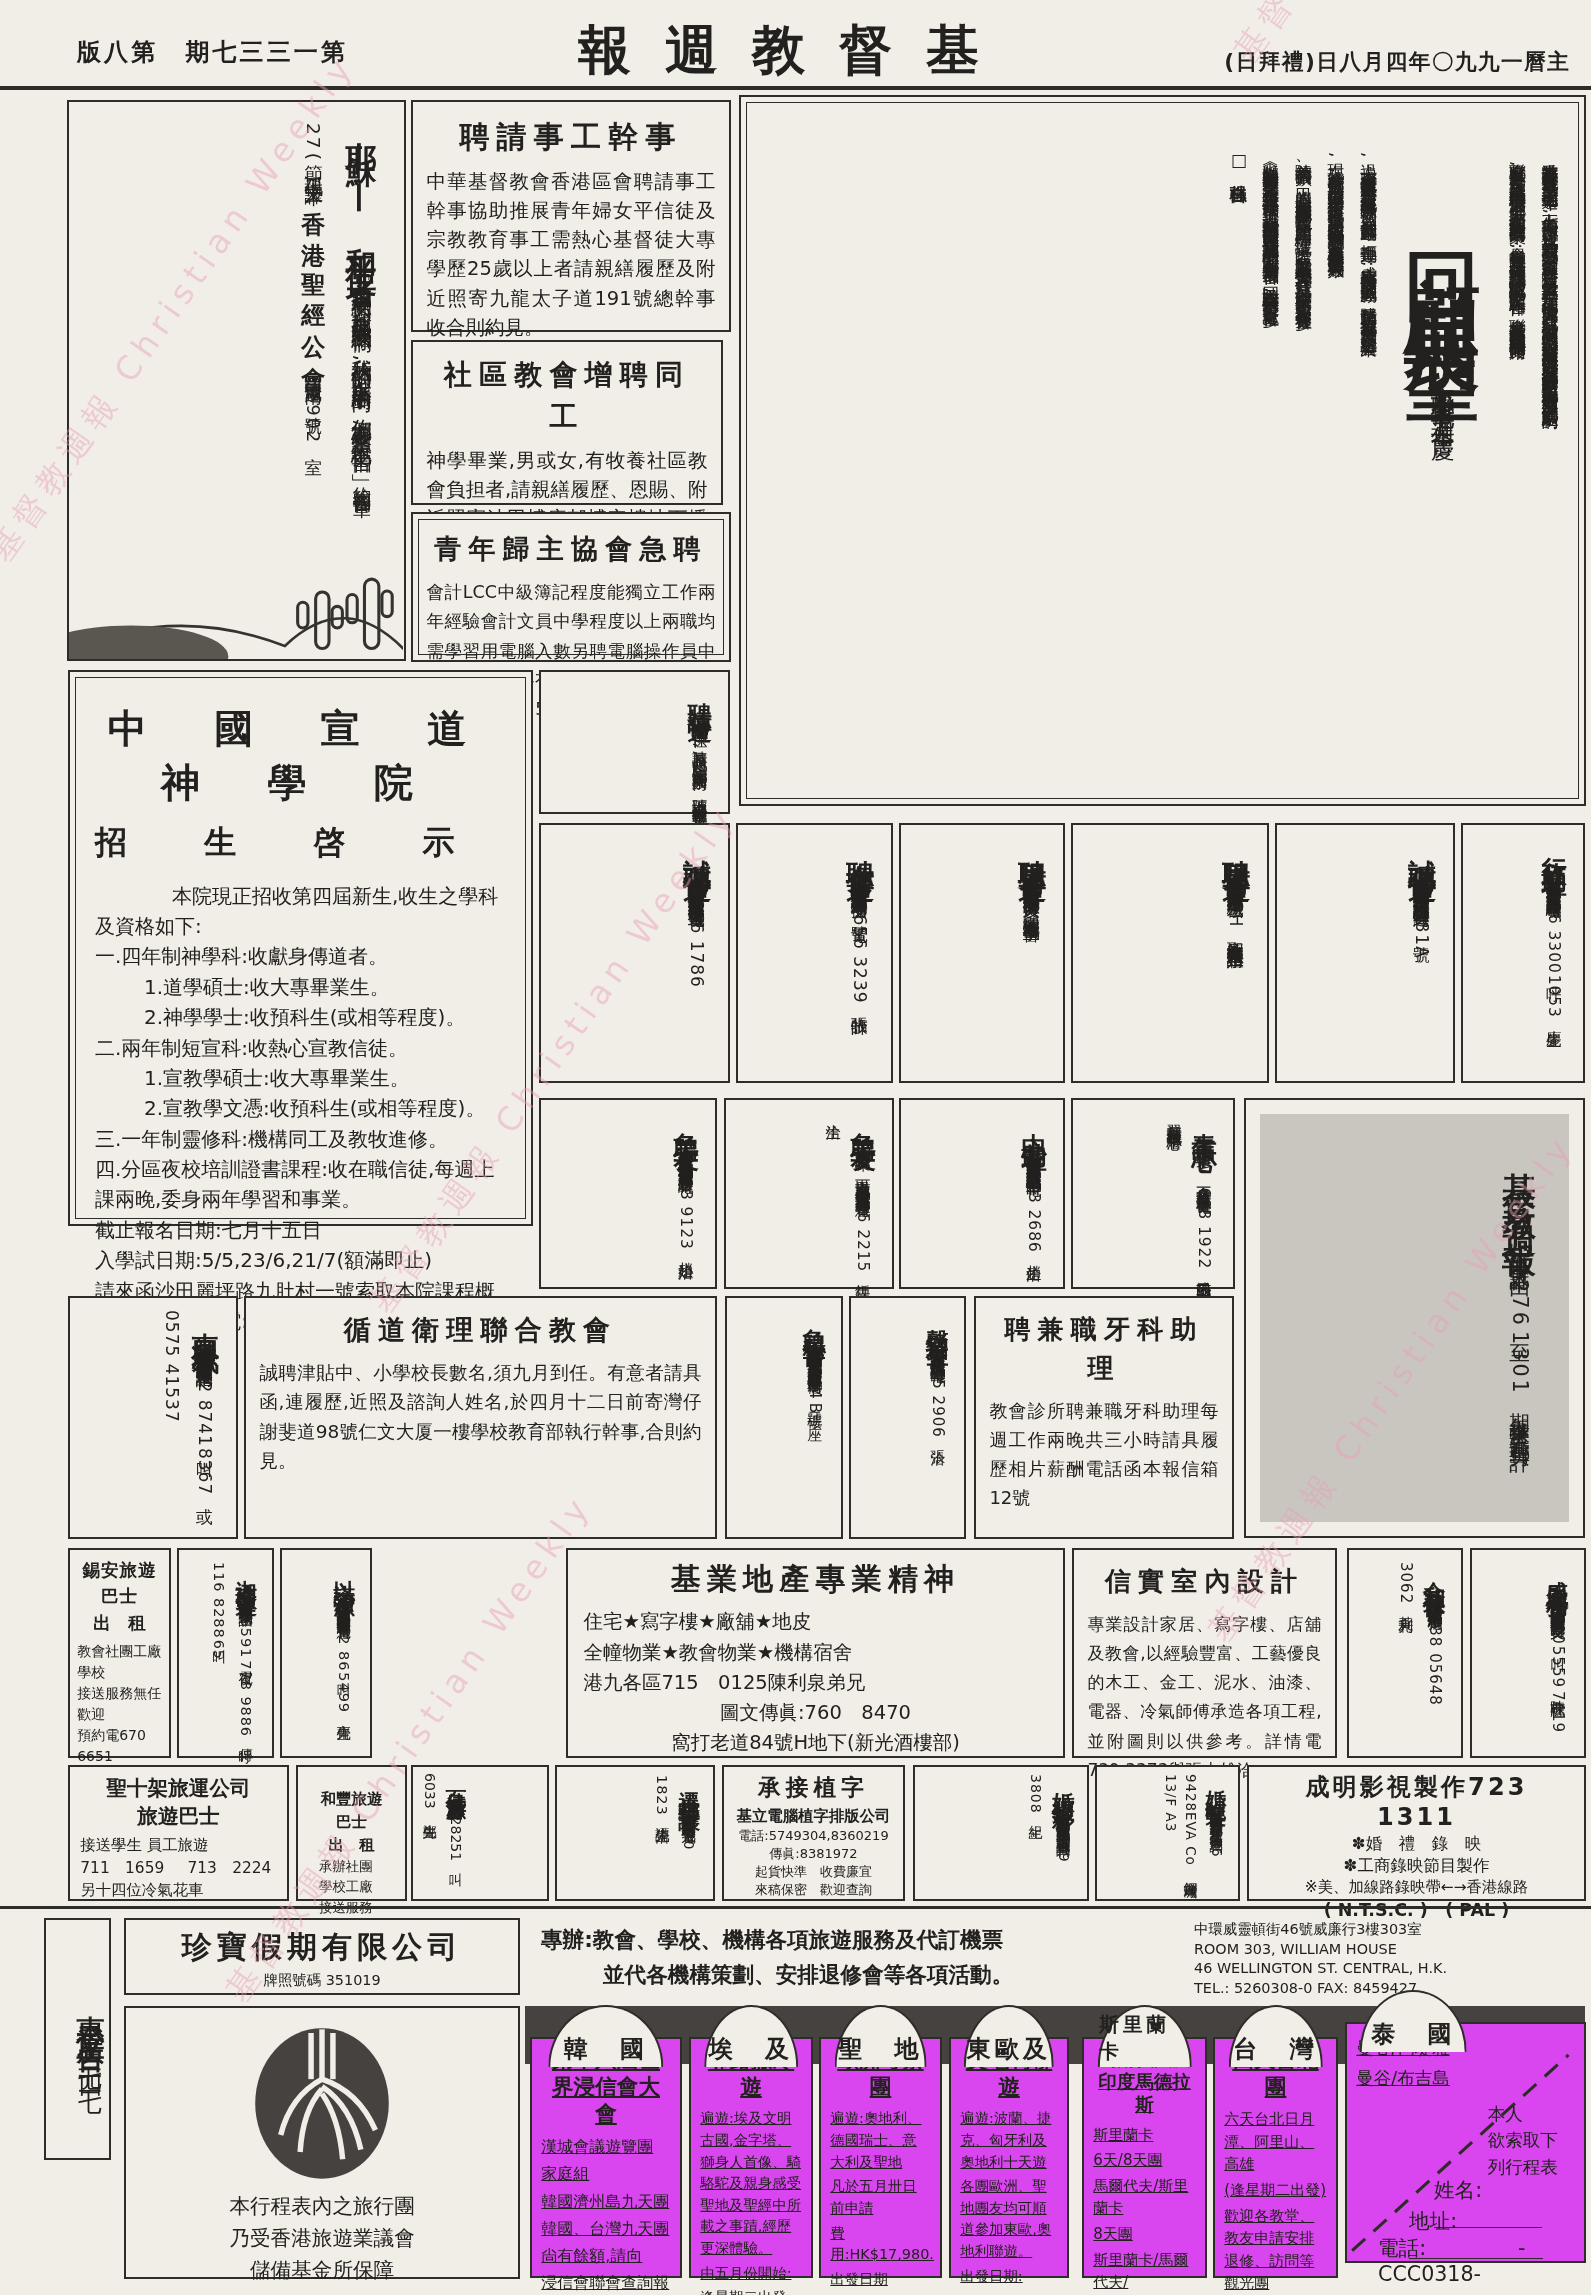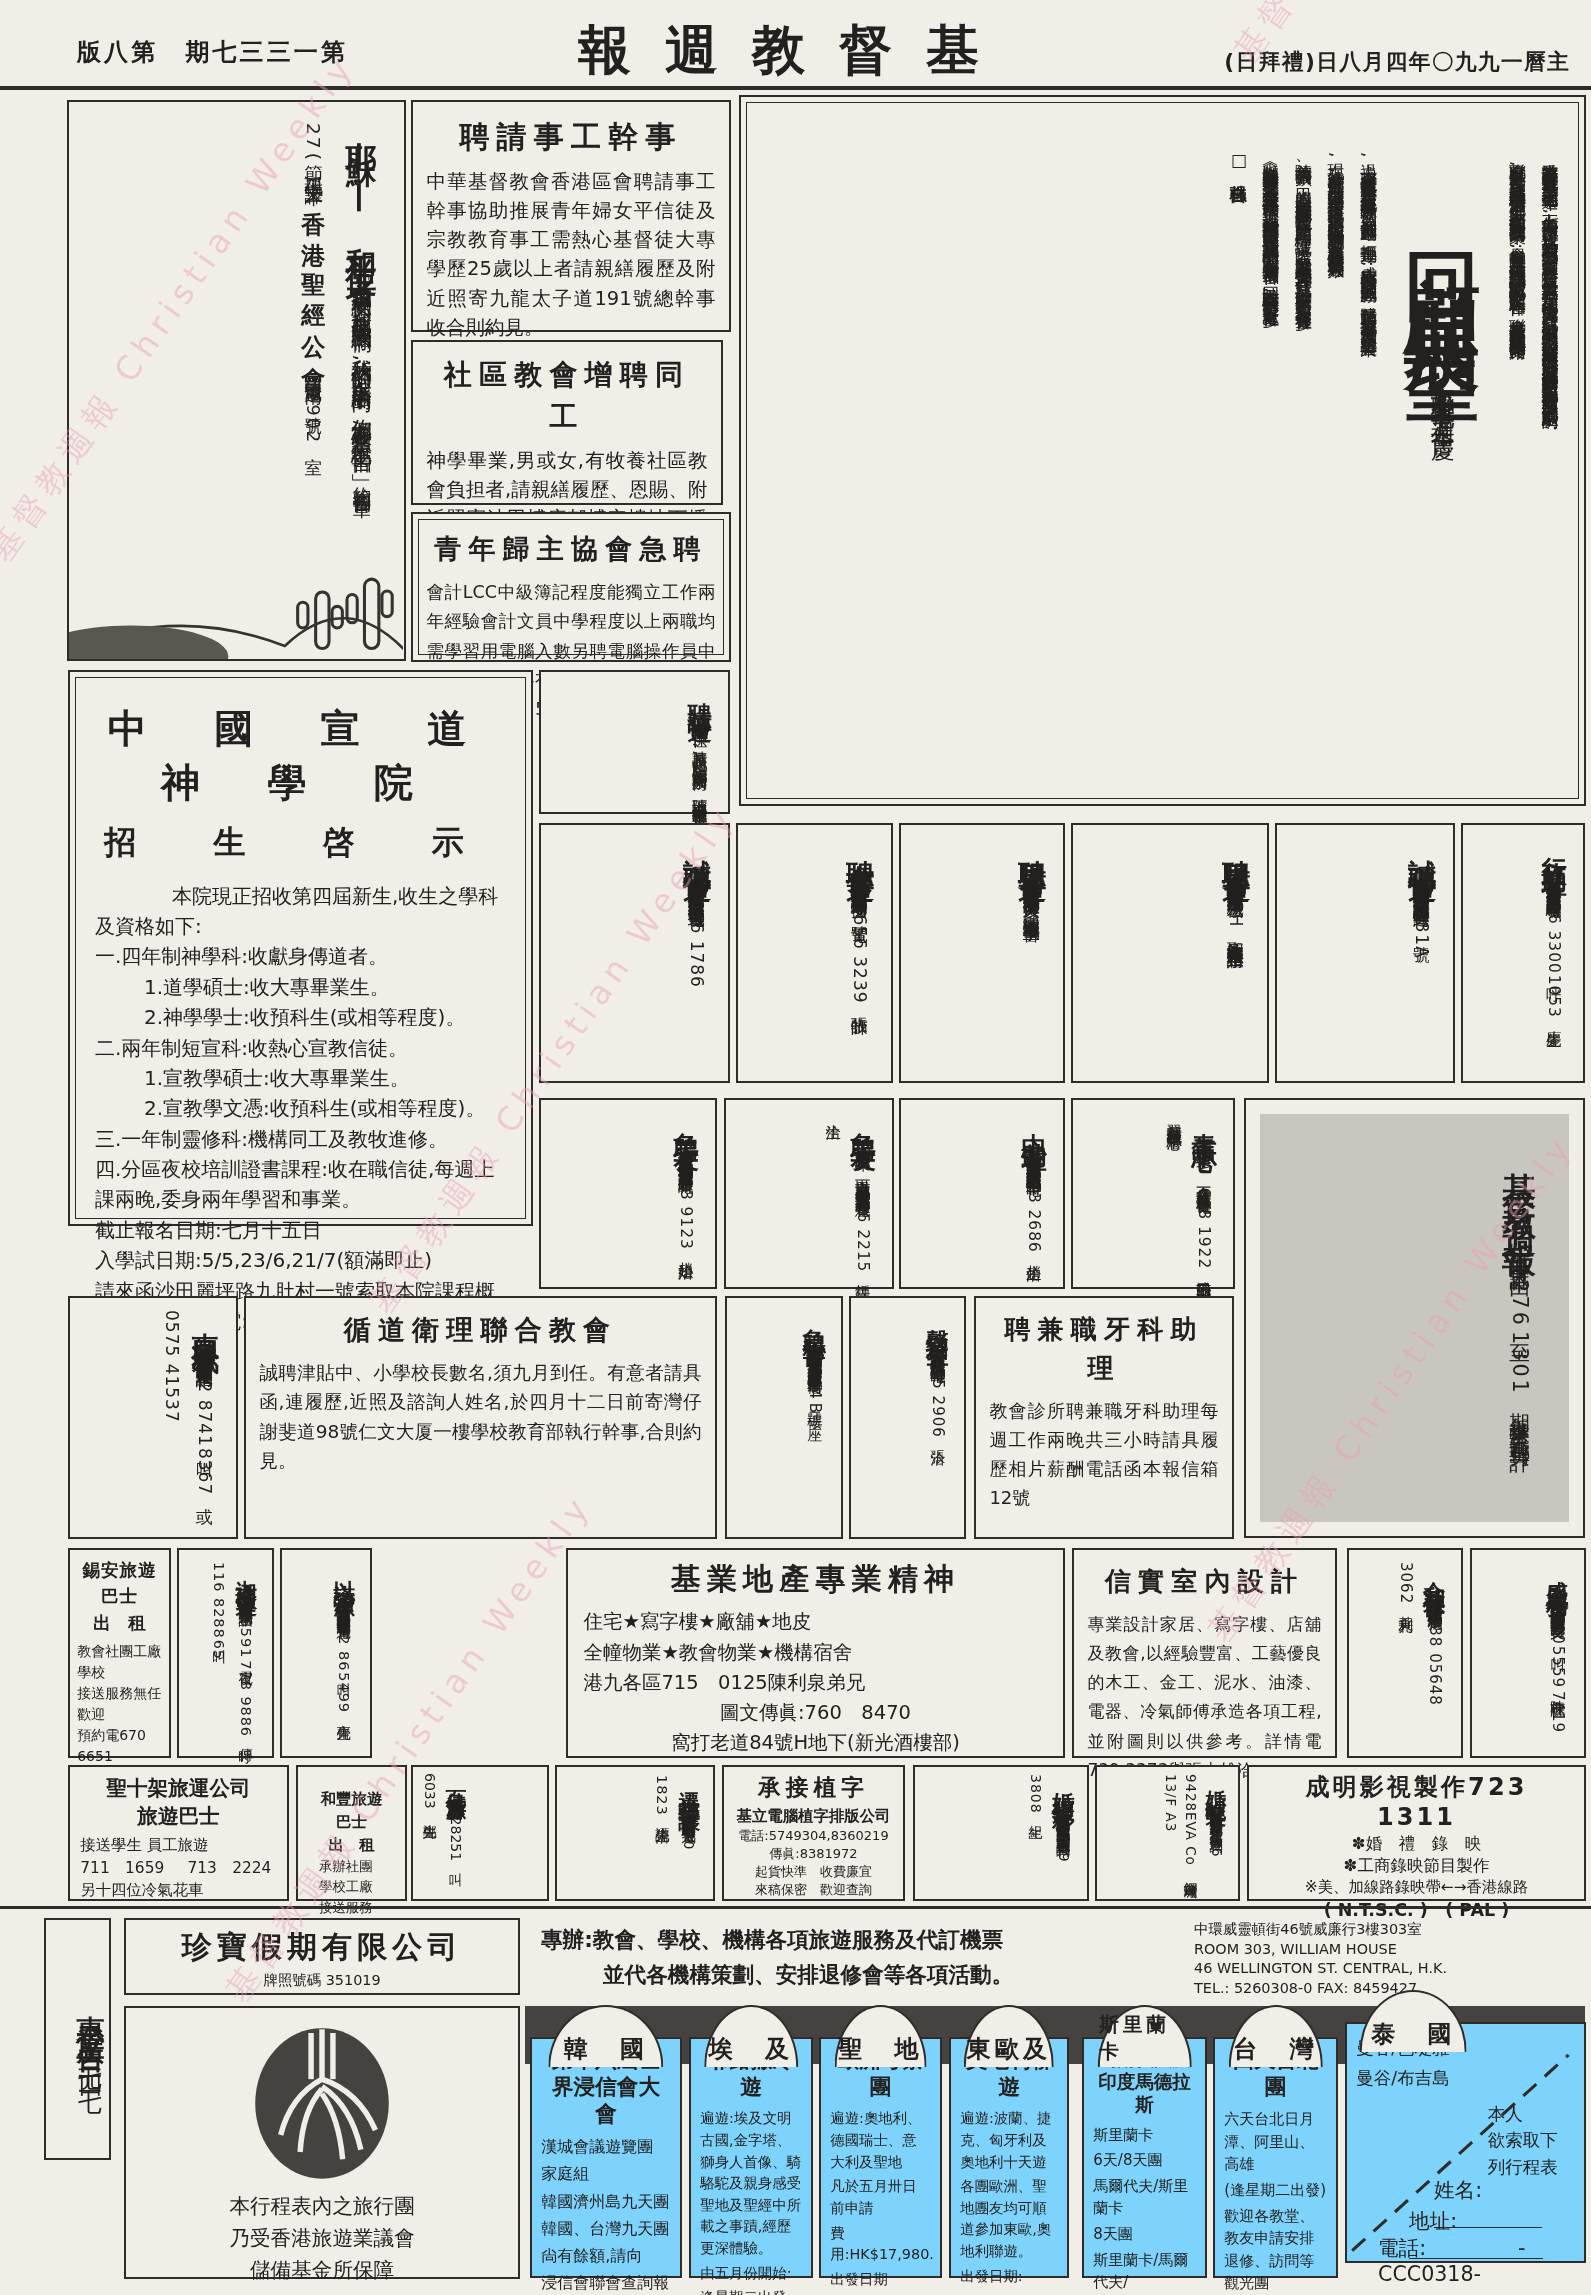--- a/index.html
+++ b/index.html
@@ -18,31 +18,31 @@
   #article{display:flex;flex-direction:row-reverse;padding:18.5px 15.4px;}
   .artcol{writing-mode:vertical-rl;height:100%;font-size:17px;line-height:1.62;letter-spacing:1px;}
   .artcol p{margin:0 5.1px;text-indent:34px;}
   #art-title{writing-mode:vertical-rl;height:100%;padding-top:77px;margin:0 17.5px;box-sizing:border-box;}
   #art-title .big{font-size:76px;font-weight:bold;letter-spacing:22.6px;line-height:1;}
   #art-title .sub{font-size:24px;letter-spacing:5.1px;margin-left:13.4px;}
   .sig{font-weight:bold;}
   
   #seminary{padding:20.6px 25px;}
   #seminary .t1{text-align:center;font-size:39px;font-weight:bold;letter-spacing:27px;margin:9.3px 0 3.1px 0;}
-  #seminary .t2{text-align:center;font-size:32px;font-weight:bold;letter-spacing:33px;margin:11.3px 0 15.4px 0;}
+  #seminary .t2{font-size:32px;font-weight:bold;letter-spacing:33px;margin:11.3px 0 15.4px 0;}
   #seminary .ln{font-size:20px;line-height:1.52;}
   #seminary .ind{padding-left:49px;}
   #seminary .intro{text-indent:77px;}
   
   #weekly-in{position:absolute;left:14.4px;top:14.4px;right:14.4px;bottom:14.4px;background:#c9c6c0;
              writing-mode:vertical-rl;padding:31px 26px;box-sizing:border-box;}
   #weekly-in .t{font-size:34px;font-weight:bold;letter-spacing:17.5px;margin-left:20.6px;}
   #weekly-in .l{font-size:20.6px;letter-spacing:3.1px;margin-left:7.2px;}
   
-  .trav-col{position:absolute;border:2.1px solid #2e2c29;background:#7dd3fc;box-sizing:border-box;}
+  .trav-col{position:absolute;border:2.1px solid #2e2c29;background:#d946ef;box-sizing:border-box;text-decoration:underline;}
   .tab{position:absolute;top:-34px;left:50%;transform:translateX(-50%);width:78%;height:62px;
        background:#f1eee8;border:2.1px solid #2e2c29;border-bottom:none;
        border-radius:50% 50% 0 0 / 100% 100% 0 0;display:flex;align-items:flex-end;justify-content:center;
        font-size:24px;font-weight:bold;letter-spacing:4.1px;padding-bottom:2.1px;box-sizing:border-box;}
   .tc{padding:8.2px 9.3px;font-size:16px;line-height:1.5;}
   .tc .sub{display:block;text-align:center;font-size:21.6px;font-weight:bold;line-height:1.25;margin-bottom:7.2px;}
   .tc .l{display:block;margin:3.1px 0;}
   .fld{position:absolute;font-size:20.6px;}
   .fld .u{display:inline-block;border-bottom:1.5px solid #2e2c29;height:20.6px;vertical-align:bottom;}
   svg{display:block;}

